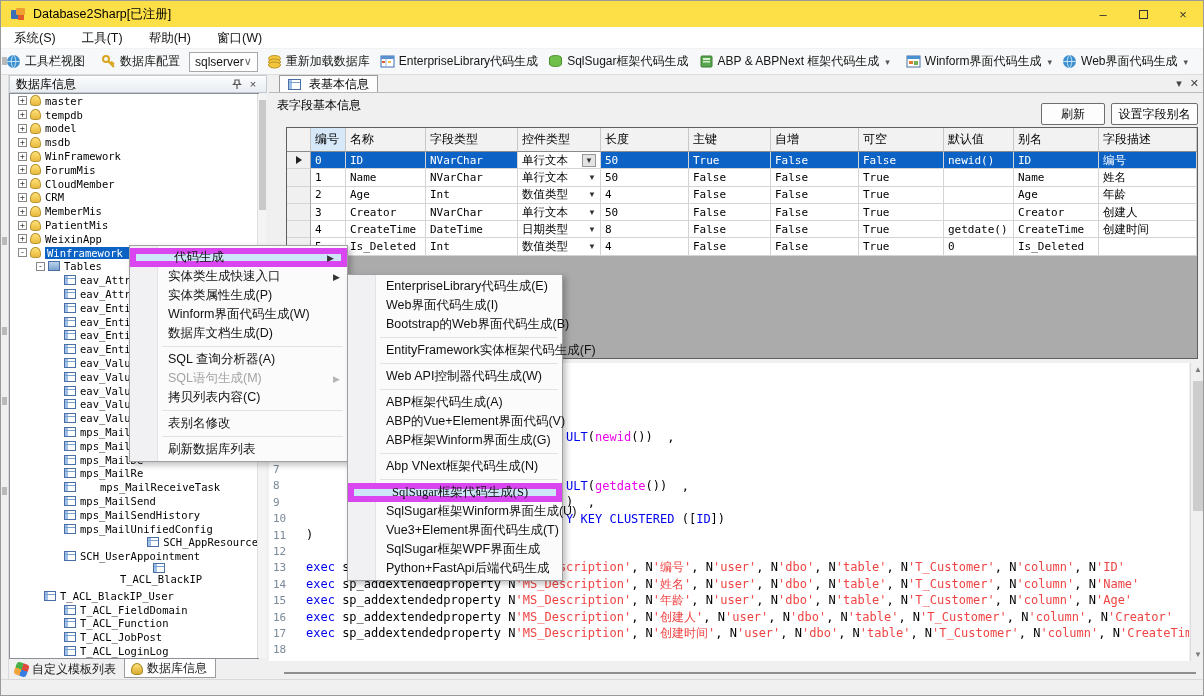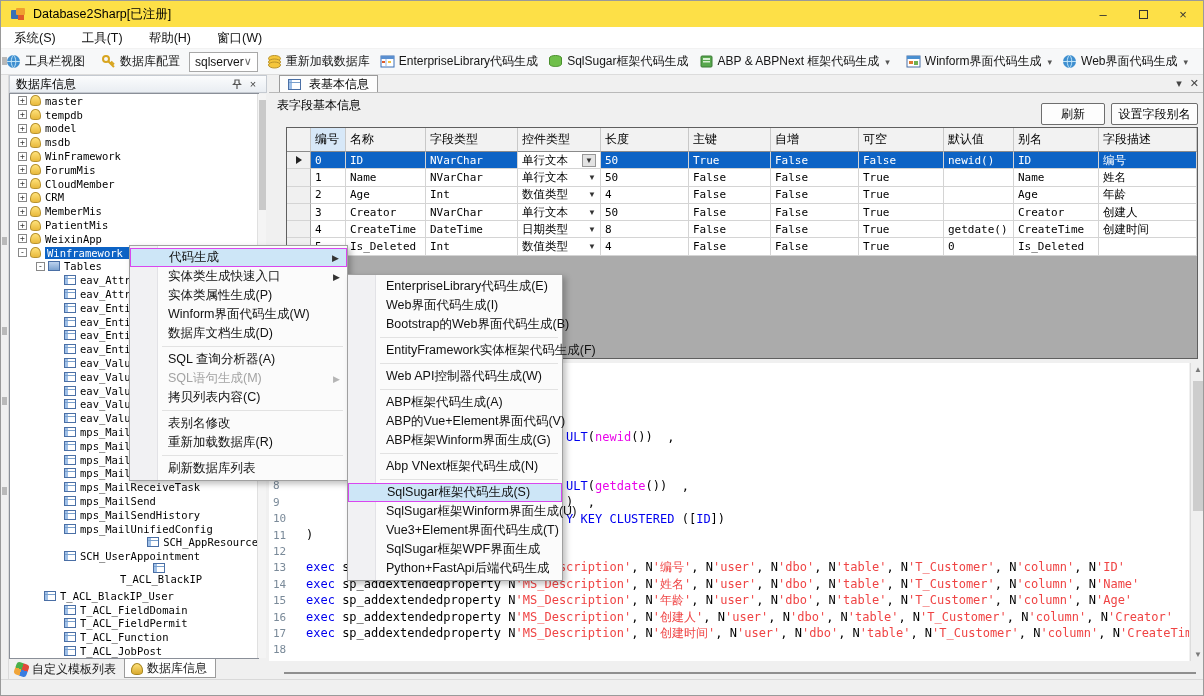--- a/index.html
+++ b/index.html
@@ -99,21 +99,21 @@
   
   .statusbar { position:absolute; left:0; top:678px; width:100%; height:18px; background:#f0f0f0; border-top:1px solid #d9d9d9; }
 
   
   .menu { position:absolute; background:#fbfbfb; border:1px solid #a0a0a0; box-shadow:3px 3px 6px rgba(0,0,0,.25); z-index:50; padding:2px 0; }
   .menu-gutter { position:absolute; left:0; top:0; bottom:0; width:28px; background:#f1f1f3; border-right:1px solid #e2e2e6; }
   .ctx { left:128px; top:244px; width:219px; }
   .sub { left:346px; top:250px; width:216px; z-index:60;margin-top:23px; }
   .m-item { position:relative; height:19px; display:flex; align-items:center; padding-left:38px; padding-right:8px; font-size:12.5px; color:#111; white-space:nowrap; }
   .m-item .m-arrow { position:absolute; right:7px; font-size:9px; color:#333; }
-  .m-item.hl { background:#cde6f7; border:1px solid #d946ef; height:19px; }
+  .m-item.hl { background:#cde6f7; border:6px solid #d946ef; height:19px;font-family:Liberation Serif, serif; }
   .m-item.dis { color:#a3a3a3; }
   .m-item.dis .m-arrow { color:#b5b5b5; }
   .m-sep { height:1px; background:#e2e2e2; margin:3px 4px 3px 32px; }
 
   
   svg { display:block; }
 </style>
 </head>
 <body>
 
@@ -378,21 +378,21 @@
           <span class="tree-label">mps_MailCo</span>
         </div>
         <div class="tree-row" style="padding-left: 54px;">
           <span class="icon-table"></span>
           <span class="tree-label">mps_MailDe</span>
         </div>
         <div class="tree-row" style="padding-left: 54px;">
           <span class="icon-table"></span>
           <span class="tree-label">mps_MailRe</span>
         </div>
-        <div class="tree-row" style="padding-left: 54px;">
+        <div class="tree-row" style="padding-left: 54px; gap: 20px;">
           <span class="icon-table"></span>
           <span class="tree-label">mps_MailReceiveTask</span>
         </div>
         <div class="tree-row" style="padding-left: 54px;">
           <span class="icon-table"></span>
           <span class="tree-label">mps_MailSend</span>
         </div>
         <div class="tree-row" style="padding-left: 54px;">
           <span class="icon-table"></span>
           <span class="tree-label">mps_MailSendHistory</span>
@@ -413,24 +413,20 @@
           <span class="icon-table"></span>
           <span class="tree-label">T_ACL_BlackIP</span>
         </div>
         <div class="tree-row" style="padding-left: 34px; margin-top: 12px;">
           <span class="icon-table"></span>
           <span class="tree-label">T_ACL_BlackIP_User</span>
         </div>
         <div class="tree-row" style="padding-left: 54px;">
           <span class="icon-table"></span>
           <span class="tree-label">T_ACL_FieldDomain</span>
-        </div>
-        <div class="tree-row" style="padding-left: 54px;">
-          <span class="icon-table"></span>
-          <span class="tree-label">T_ACL_FieldPermit</span>
         </div>
         <div class="tree-row" style="padding-left: 54px;">
           <span class="icon-table"></span>
           <span class="tree-label">T_ACL_Function</span>
         </div>
         <div class="tree-row" style="padding-left: 54px;">
           <span class="icon-table"></span>
           <span class="tree-label">T_ACL_JobPost</span>
         </div>
         <div class="tree-row" style="padding-left: 54px;">
@@ -701,23 +697,20 @@
         <span>SQL语句生成(M)</span>
         <span class="m-arrow">▶</span>
       </div>
       <div class="m-item">
         <span>拷贝列表内容(C)</span>
       </div>
       <div class="m-sep"></div>
       <div class="m-item">
         <span>表别名修改</span>
       </div>
-      <div class="m-item">
-        <span>重新加载数据库(R)</span>
-      </div>
       <div class="m-sep"></div>
       <div class="m-item">
         <span>刷新数据库列表</span>
       </div>
     </div>
 
   <div class="menu sub" id="sub-menu">
     <div class="menu-gutter"></div>
   <div class="m-item">
         <span>EnterpriseLibrary代码生成(E)</span>

